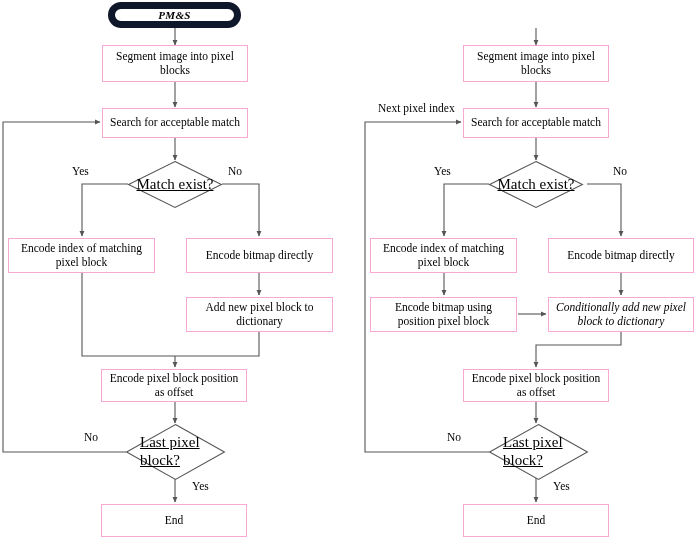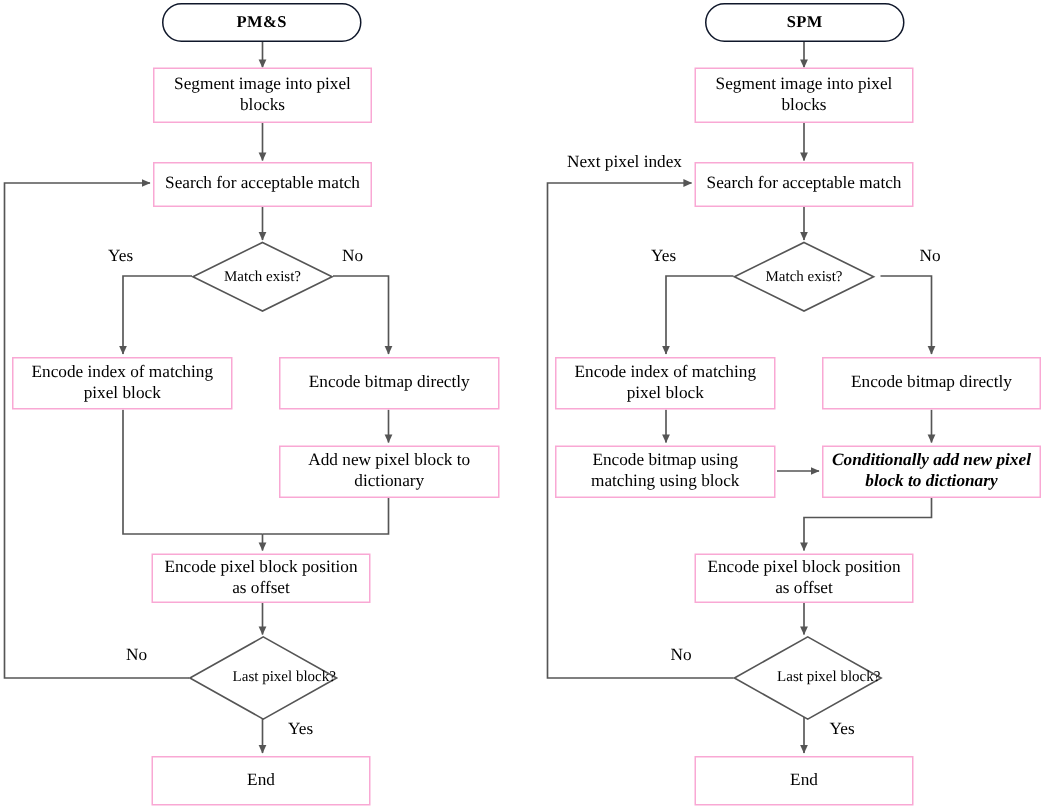--- a/index.html
+++ b/index.html
@@ -38,48 +38,50 @@
     text-align: center;
     background: #ffffff;
     line-height: 1.18;
   }
   .proc {
     border: 1px solid #f9a8d4;
     font-size: 11.5px;
     padding: 1px 4px;
   }
   .term {
-    border: 1px solid #0f172a;
+    border: 7px solid #0f172a;
     border-radius: 14px;
     font-size: 11px;
     font-weight: bold;
     letter-spacing: 0.3px;
-  }
-  .italic { font-style: italic; font-weight: bold; }
+    font-style: italic;
+  }
+  .italic { font-style: italic; }
   .diamond-wrap {
     position: absolute;
   }
   .diamond-wrap svg {
     position: absolute;
     left: 0;
     top: 0;
     overflow: visible;
   }
   .diamond-label {
     position: absolute;
     left: 0;
     top: 0;
     width: 100%;
     height: 100%;
     display: flex;
     align-items: center;
     justify-content: center;
-    text-align: right;
-    font-size: 10px;
+    text-align: left;
+    font-size: 15px;
     line-height: 1.18;
+    text-decoration: underline;
   }
   .edge-label {
     position: absolute;
     font-size: 11.5px;
     white-space: nowrap;
     background: transparent;
   }
 </style>
 </head>
 <body>
@@ -189,23 +191,20 @@
     <div class="diamond-label" style="padding:0 14px;">Last pixel block?</div>
   </div>
 
   <div class="edge-label" style="left:84px; top:431px;">No</div>
   <div class="edge-label" style="left:192px; top:480px;">Yes</div>
 
   <div class="node proc" style="left:101px; top:504px; width:146px; height:33px;">
     <span>End</span>
   </div>
 
-  <div class="node term" style="left:470px; top:2px; width:133px; height:26px;">
-    <span>SPM</span>
-  </div>
 
   <div class="node proc" style="left:463px; top:45px; width:146px; height:37px;">
     <span>Segment image into pixel blocks</span>
   </div>
 
   <div class="node proc" style="left:463px; top:108px; width:146px; height:30px;">
     <span>Search for acceptable match</span>
   </div>
 
   <div class="edge-label" style="left:378px; top:102px;">Next pixel index</div>
@@ -222,21 +221,21 @@
 
   <div class="node proc" style="left:370px; top:238px; width:147px; height:35px;">
     <span>Encode index of matching pixel block</span>
   </div>
 
   <div class="node proc" style="left:548px; top:238px; width:146px; height:35px;">
     <span>Encode bitmap directly</span>
   </div>
 
   <div class="node proc" style="left:370px; top:297px; width:147px; height:35px;">
-    <span>Encode bitmap using matching using block</span>
+    <span>Encode bitmap using position pixel block</span>
   </div>
 
   <div class="node proc italic" style="left:548px; top:297px; width:146px; height:35px;">
     <span>Conditionally add new pixel block to dictionary</span>
   </div>
 
   <div class="node proc" style="left:463px; top:369px; width:146px; height:33px;">
     <span>Encode pixel block position as offset</span>
   </div>
 

